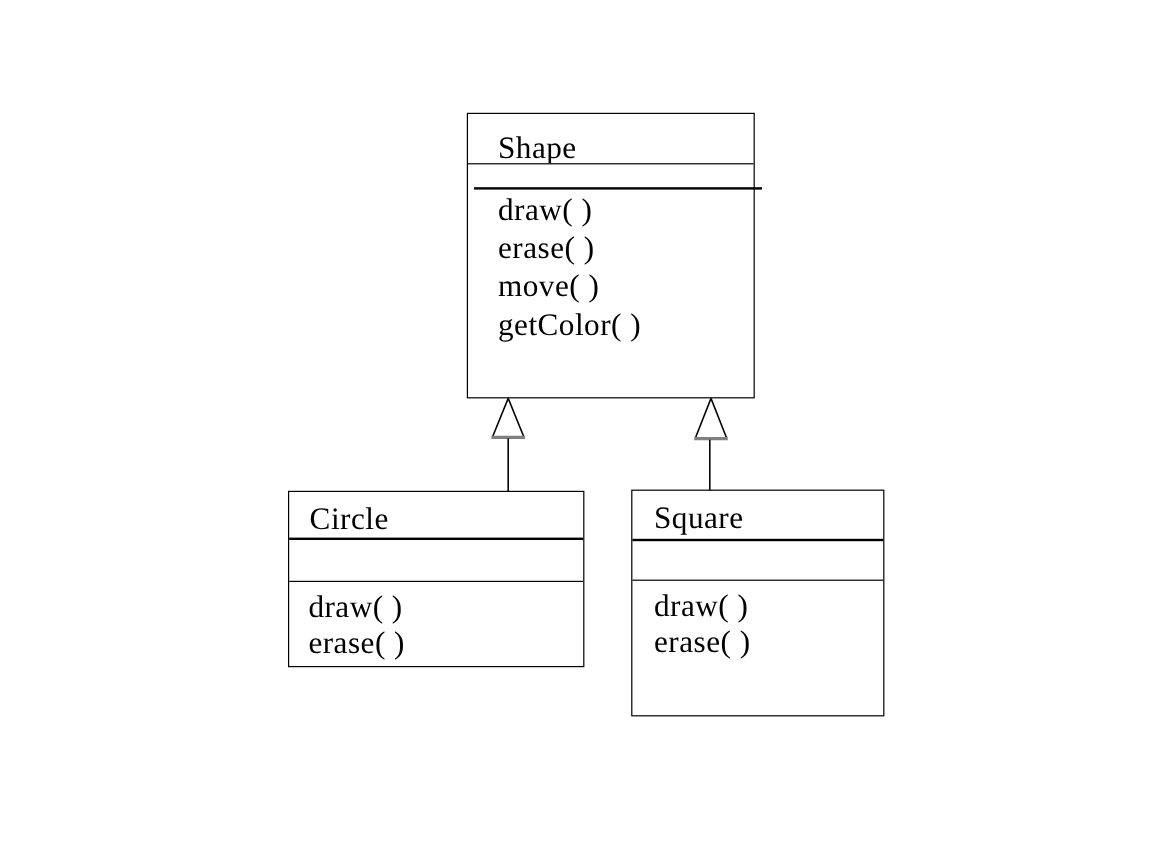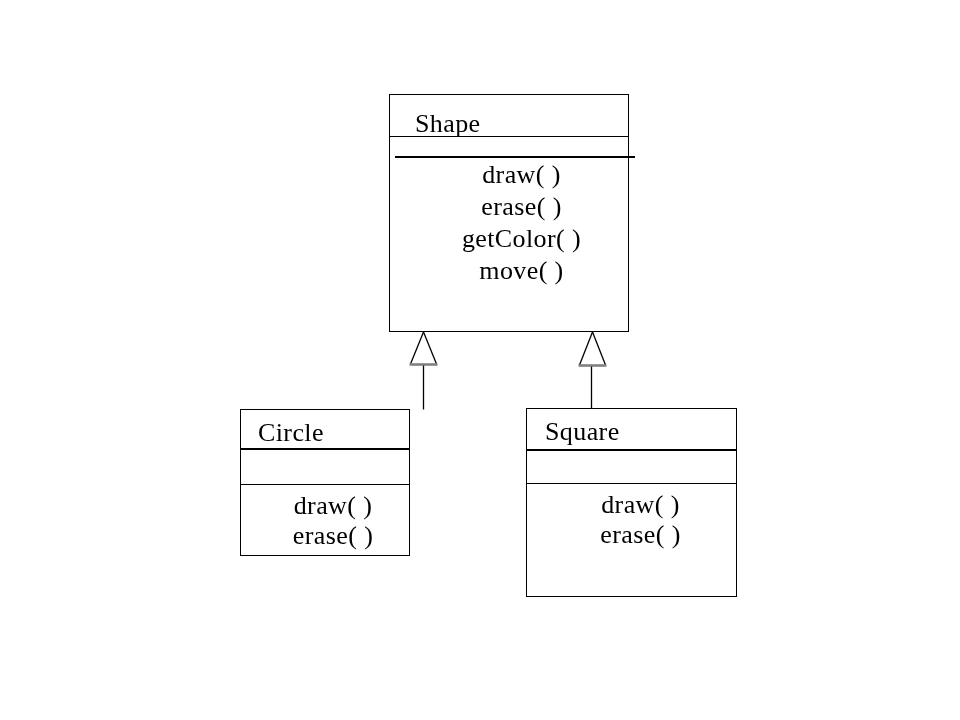--- a/index.html
+++ b/index.html
@@ -37,21 +37,20 @@
   }
   .uml-box .attrs {
     box-sizing: border-box;
   }
   .uml-box .methods {
     box-sizing: border-box;
     white-space: nowrap;
   }
   .uml-box .method-line {
     white-space: nowrap;
-    text-align: center;
   }
 
   
   .box-shape {
     left: 389px; top: 65px;
     width: 240px; height: 238px;
   }
   .box-shape .title {
     height: 42px;
     border-bottom: 1px solid #000000;
@@ -69,21 +68,21 @@
   .shape-attr-divider {
     position: absolute;
     left: 395px; top: 127px;
     width: 240px; height: 2px;
     background: #000000;
   }
 
   
   .box-circle {
     left: 240px; top: 380px;
-    width: 170px; height: 147px;
+    width: 247px; height: 147px;
   }
   .box-circle .title {
     height: 40px;
     border-bottom: 2px solid #000000;
     padding: 8px 0 0 17px;
   }
   .box-circle .attrs {
     height: 35px;
     border-bottom: 1px solid #000000;
   }
@@ -122,22 +121,22 @@
 <body>
 
 <div class="canvas">
 
   <div class="uml-box box-shape">
     <div class="title">Shape</div>
     <div class="attrs"></div>
     <div class="methods">
       <div class="method-line">draw( )</div>
       <div class="method-line">erase( )</div>
+      <div class="method-line">move( )</div>
       <div class="method-line">getColor( )</div>
-      <div class="method-line">move( )</div>
     </div>
   </div>
   <div class="shape-attr-divider"></div>
 
   <div class="uml-box box-circle">
     <div class="title">Circle</div>
     <div class="attrs"></div>
     <div class="methods">
       <div class="method-line">draw( )</div>
       <div class="method-line">erase( )</div>

